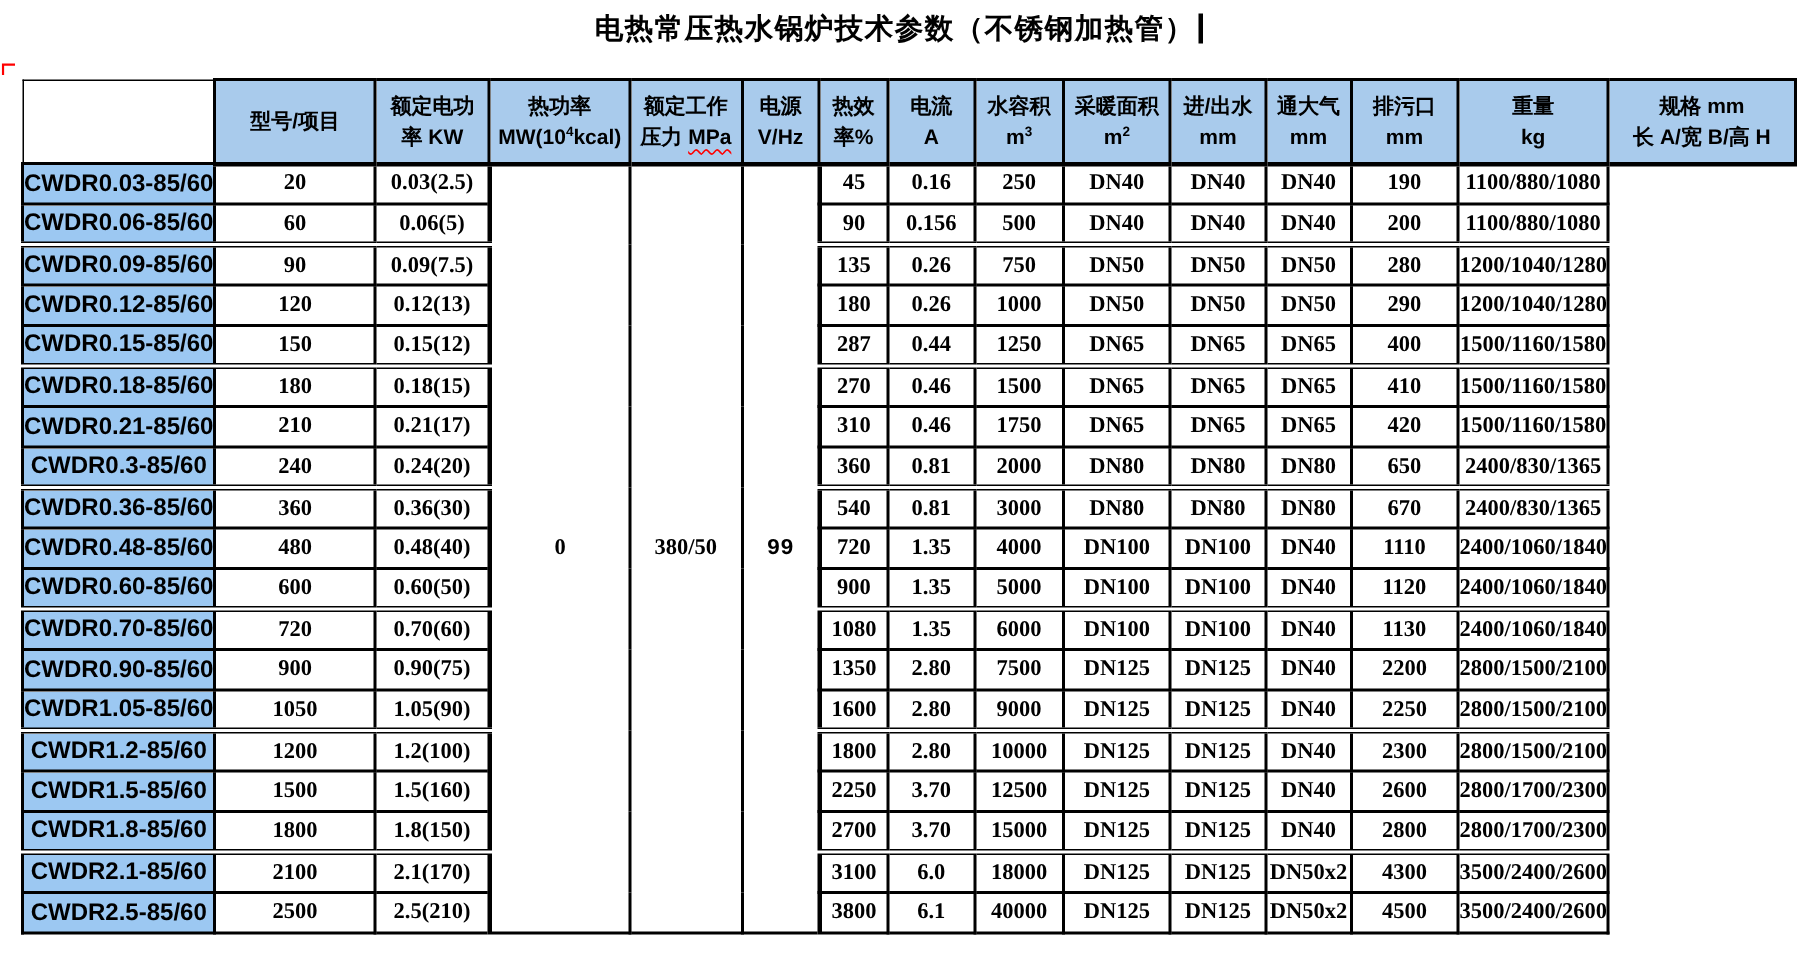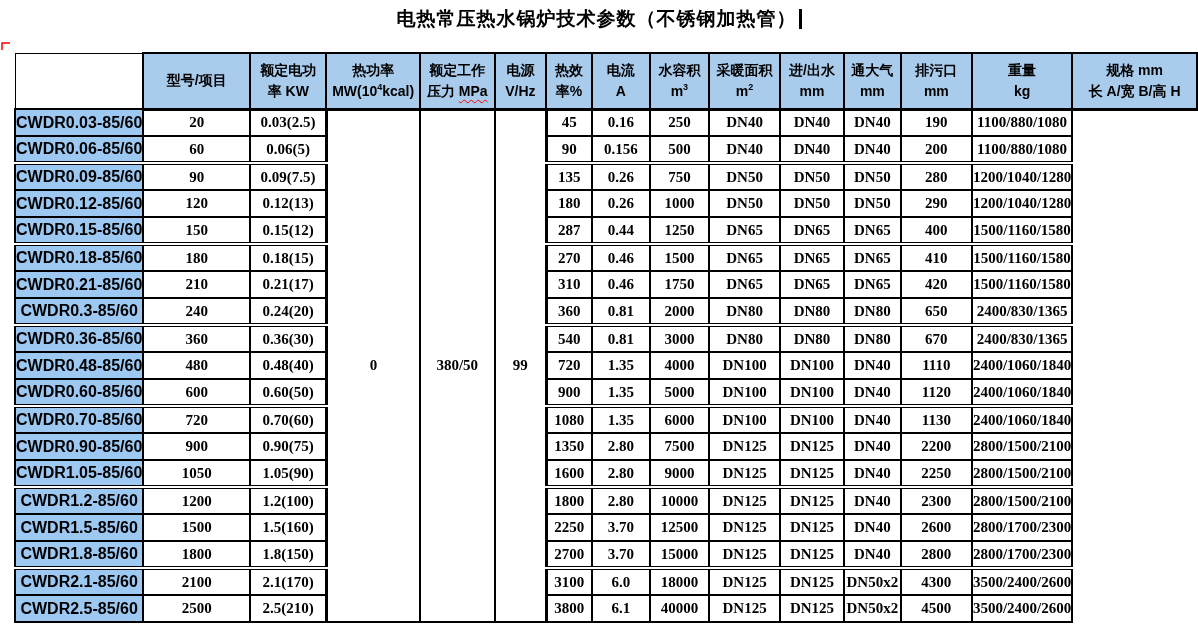--- a/index.html
+++ b/index.html
@@ -48,21 +48,21 @@
   tbody tr{height:27px;}
   tbody td{font-size:15px;background:#ffffff;font-family:"Liberation Serif","DejaVu Serif",serif;}
   tbody td.cell-model{
     background:var(--model-bg);
     font-size:16px;
     font-family:"Liberation Sans","DejaVu Sans",sans-serif;
     margin-left:16px;
   }
   tbody td.merged-cell{font-size:15px;}
   td.m-pressure{border-left:3px solid var(--border);}
-  td.m-eff{border-right:3px solid var(--border);}
+  td.m-eff{border-right:3px solid var(--border);font-family:Liberation Mono, monospace;}
   tr.group-end td{border-bottom:4px double var(--border);}
   sup{font-size:9px;font-weight:bold;vertical-align:super;line-height:0;}
   .squiggle{
     text-decoration-line:underline;
     text-decoration-style:wavy;
     text-decoration-color:var(--squiggle);
     text-decoration-thickness:1px;
     text-underline-offset:3px;
   }
 </style>

